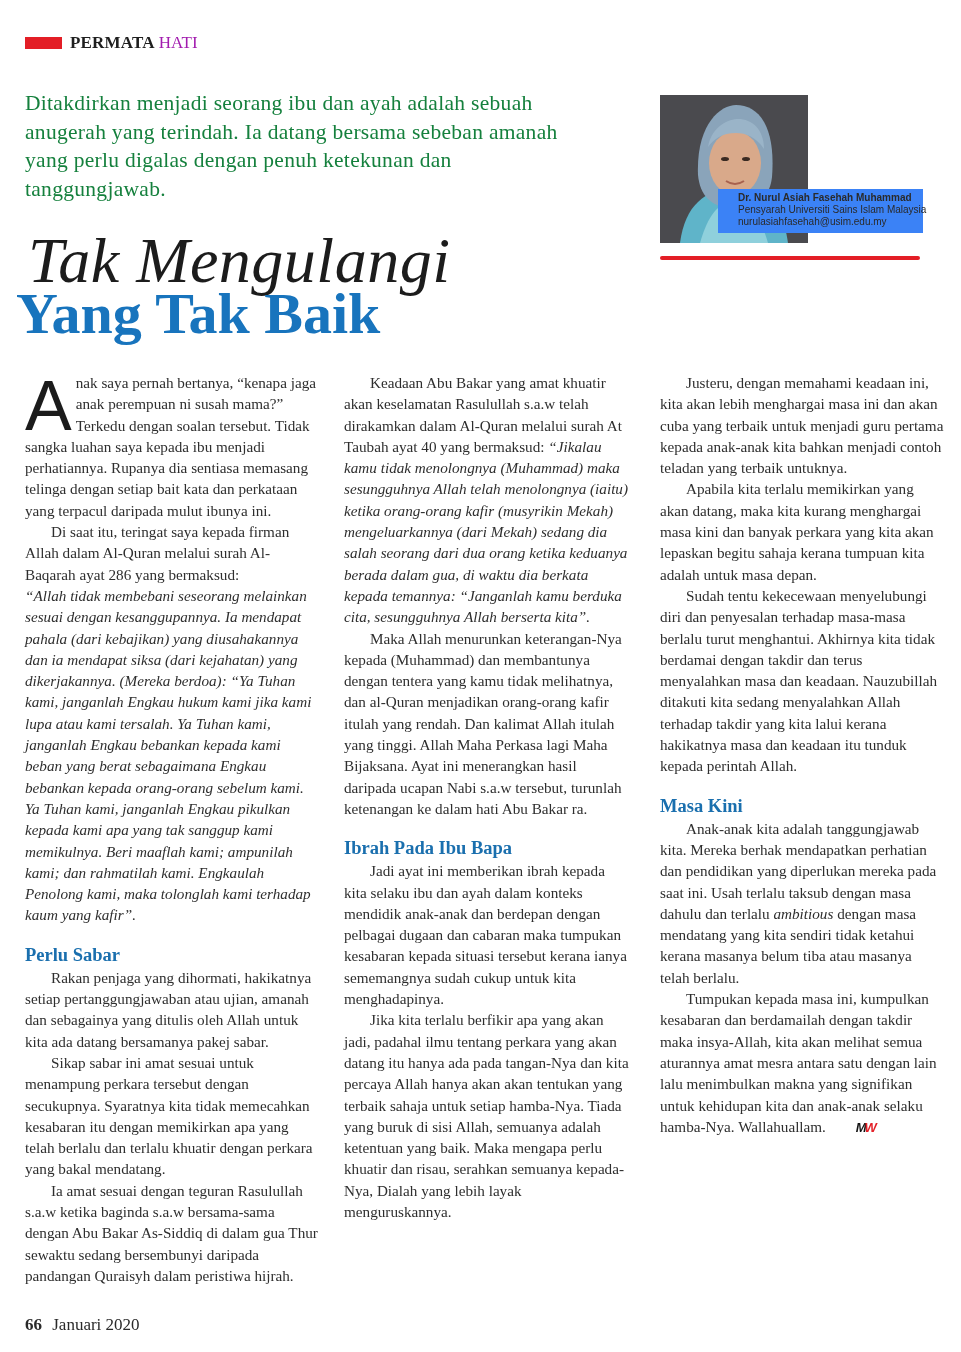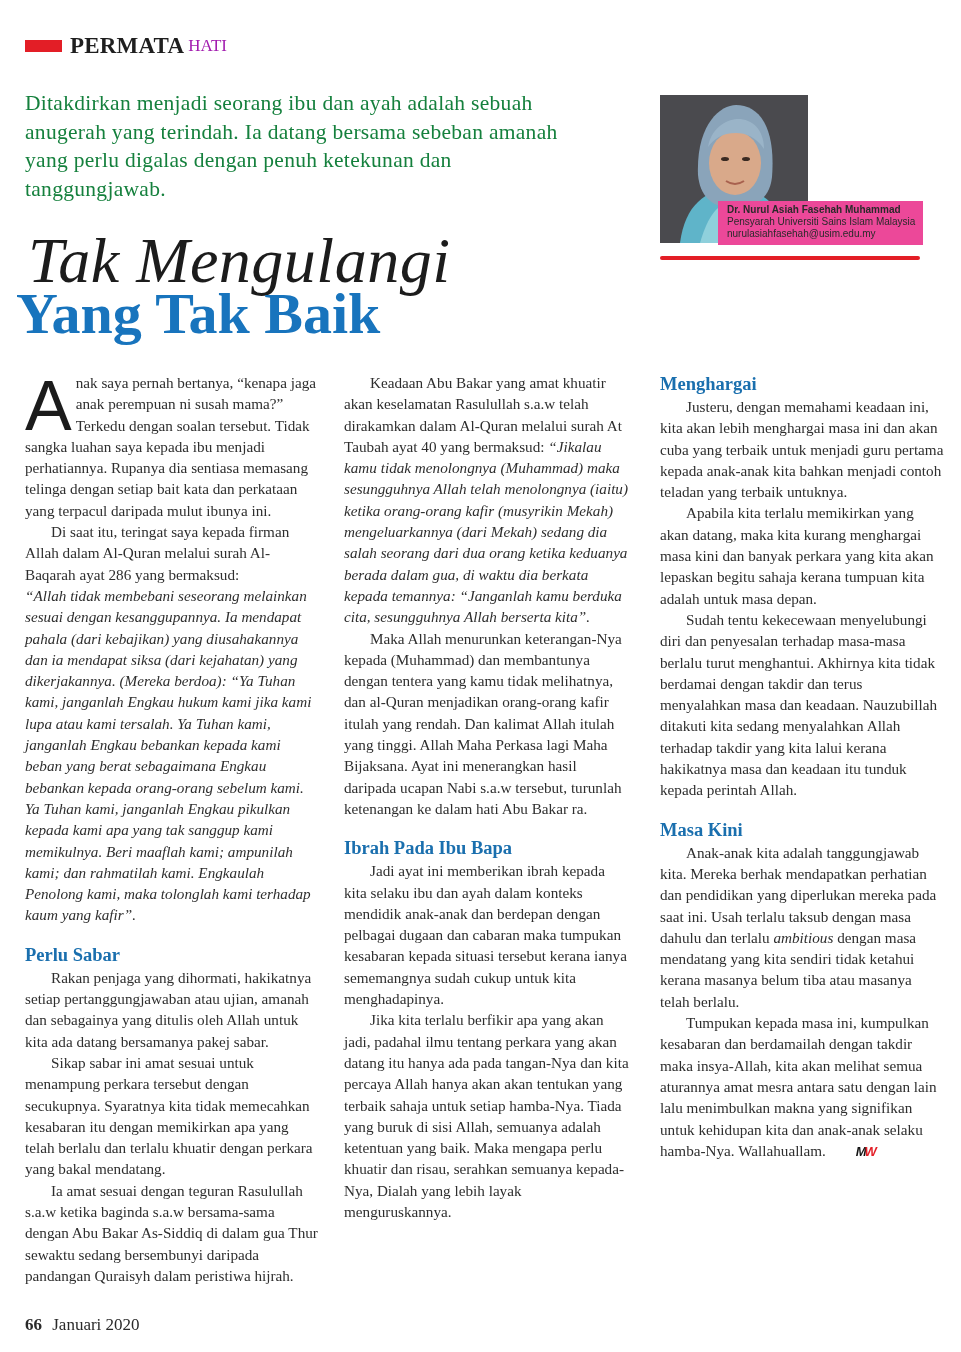--- a/index.html
+++ b/index.html
@@ -1,34 +1,34 @@
 <!DOCTYPE html>
 <html><head>
 <meta charset="utf-8">
 <style>
   html, body { margin: 0; padding: 0; background: #ffffff; }
   body { width: 961px; height: 1352px; position: relative; overflow: hidden;
          font-family: "Liberation Serif", "DejaVu Serif", serif; color: #2b2b2b; }
 
   .section-tag { position: absolute; left: 25px; top: 33px; display: flex; align-items: center; }
   .section-tag .bar { width: 37px; height: 12px; background: #e31e26; margin-right: 8px; }
-  .section-tag .t1 { font-weight: bold; font-size: 23px; color: #1f1f1f; letter-spacing: 0.2px; }
+  .section-tag .t1 { font-weight: bold; font-size: 17px; color: #1f1f1f; letter-spacing: 0.2px; }
   .section-tag .t2 { font-size: 17px; color: #a21caf; margin-left: 4px; }
 
   .intro { position: absolute; left: 25px; top: 89px; width: 560px;
            font-size: 21.5px; line-height: 28.5px; color: #15803d; letter-spacing: 0.3px; }
 
   .title1 { position: absolute; left: 28px; top: 226px; font-size: 64px; font-style: italic;
             color: #1c1c1c; line-height: 70px; letter-spacing: 0.5px; }
   .title2 { position: absolute; left: 16px; top: 281px; font-size: 58px; font-weight: bold;
             color: #1874bd; line-height: 66px; }
 
   .author-box { position: absolute; left: 660px; top: 95px; width: 260px; height: 150px; }
   .photo { position: absolute; left: 0; top: 0; width: 148px; height: 148px; background: #4c4c4f; overflow: hidden; }
-  .caption { position: absolute; left: 58px; top: 106px; width: 205px; height: 44px; background: #ec4899; padding-left: 9px; box-sizing: border-box; padding-top: 3px; }
+  .caption { position: absolute; left: 58px; top: 94px; width: 205px; height: 44px; background: #3b82f6; padding-left: 20px; box-sizing: border-box; padding-top: 3px; }
   .caption div { font-family: "Liberation Sans", "DejaVu Sans", sans-serif; font-size: 10px; line-height: 12px; color: #2a2a2a; white-space: nowrap; }
   .caption .name { font-weight: bold; }
   .red-rule { position: absolute; left: 660px; top: 256px; width: 260px; height: 4px; background: #e31e26; border-radius: 2px; }
 
   .col { position: absolute; top: 372px; font-size: 15.2px; line-height: 21.3px; color: #2e2e2e; }
   .col1 { left: 25px; width: 295px; }
   .col2 { left: 344px; width: 285px; }
   .col3 { left: 660px; width: 285px; }
   .col p { margin: 0; text-indent: 26px; }
   .col p.noindent { text-indent: 0; }
@@ -91,21 +91,20 @@
 
 <div class="col col2" style="top:372px;">
   <p><span>Keadaan Abu Bakar yang amat khuatir akan keselamatan Rasulullah s.a.w telah dirakamkan dalam Al-Quran melalui surah At Taubah ayat 40 yang bermaksud: </span><span class="i">“Jikalau kamu tidak menolongnya (Muhammad) maka sesungguhnya Allah telah menolongnya (iaitu) ketika orang-orang kafir (musyrikin Mekah) mengeluarkannya (dari Mekah) sedang dia salah seorang dari dua orang ketika keduanya berada dalam gua, di waktu dia berkata kepada temannya: “Janganlah kamu berduka cita, sesungguhnya Allah berserta kita”.</span></p>
   <p>Maka Allah menurunkan keterangan-Nya kepada (Muhammad) dan membantunya dengan tentera yang kamu tidak melihatnya, dan al-Quran menjadikan orang-orang kafir itulah yang rendah. Dan kalimat Allah itulah yang tinggi. Allah Maha Perkasa lagi Maha Bijaksana. Ayat ini menerangkan hasil daripada ucapan Nabi s.a.w tersebut, turunlah ketenangan ke dalam hati Abu Bakar ra.</p>
   <h3 class="sp">Ibrah Pada Ibu Bapa</h3>
   <p>Jadi ayat ini memberikan ibrah kepada kita selaku ibu dan ayah dalam konteks mendidik anak-anak dan berdepan dengan pelbagai dugaan dan cabaran maka tumpukan kesabaran kepada situasi tersebut kerana ianya sememangnya sudah cukup untuk kita menghadapinya.</p>
   <p>Jika kita terlalu berfikir apa yang akan jadi, padahal ilmu tentang perkara yang akan datang itu hanya ada pada tangan-Nya dan kita percaya Allah hanya akan akan tentukan yang terbaik sahaja untuk setiap hamba-Nya. Tiada yang buruk di sisi Allah, semuanya adalah ketentuan yang baik. Maka mengapa perlu khuatir dan risau, serahkan semuanya kepada-Nya, Dialah yang lebih layak menguruskannya.</p>
 </div>
 
 <div class="col col3">
-  <h3>Menghargai</h3>
   <p>Justeru, dengan memahami keadaan ini, kita akan lebih menghargai masa ini dan akan cuba yang terbaik untuk menjadi guru pertama kepada anak-anak kita bahkan menjadi contoh teladan yang terbaik untuknya.</p>
   <p>Apabila kita terlalu memikirkan yang akan datang, maka kita kurang menghargai masa kini dan banyak perkara yang kita akan lepaskan begitu sahaja kerana tumpuan kita adalah untuk masa depan.</p>
   <p>Sudah tentu kekecewaan menyelubungi diri dan penyesalan terhadap masa-masa berlalu turut menghantui. Akhirnya kita tidak berdamai dengan takdir dan terus menyalahkan masa dan keadaan. Nauzubillah ditakuti kita sedang menyalahkan Allah terhadap takdir yang kita lalui kerana hakikatnya masa dan keadaan itu tunduk kepada perintah Allah.</p>
   <h3 class="sp">Masa Kini</h3>
   <p><span>Anak-anak kita adalah tanggungjawab kita. Mereka berhak mendapatkan perhatian dan pendidikan yang diperlukan mereka pada saat ini. Usah terlalu taksub dengan masa dahulu dan terlalu </span><span class="i">ambitious</span><span> dengan masa mendatang yang kita sendiri tidak ketahui kerana masanya belum tiba atau masanya telah berlalu.</span></p>
   <p><span>Tumpukan kepada masa ini, kumpulkan kesabaran dan berdamailah dengan takdir maka insya-Allah, kita akan melihat semua aturannya amat mesra antara satu dengan lain lalu menimbulkan makna yang signifikan untuk kehidupan kita dan anak-anak selaku hamba-Nya. Wallahuallam. </span><span class="mw"><span class="m">M</span><span class="w">W</span></span></p>
 </div>
 
 <div class="footer">
   <span class="pg">66</span>

